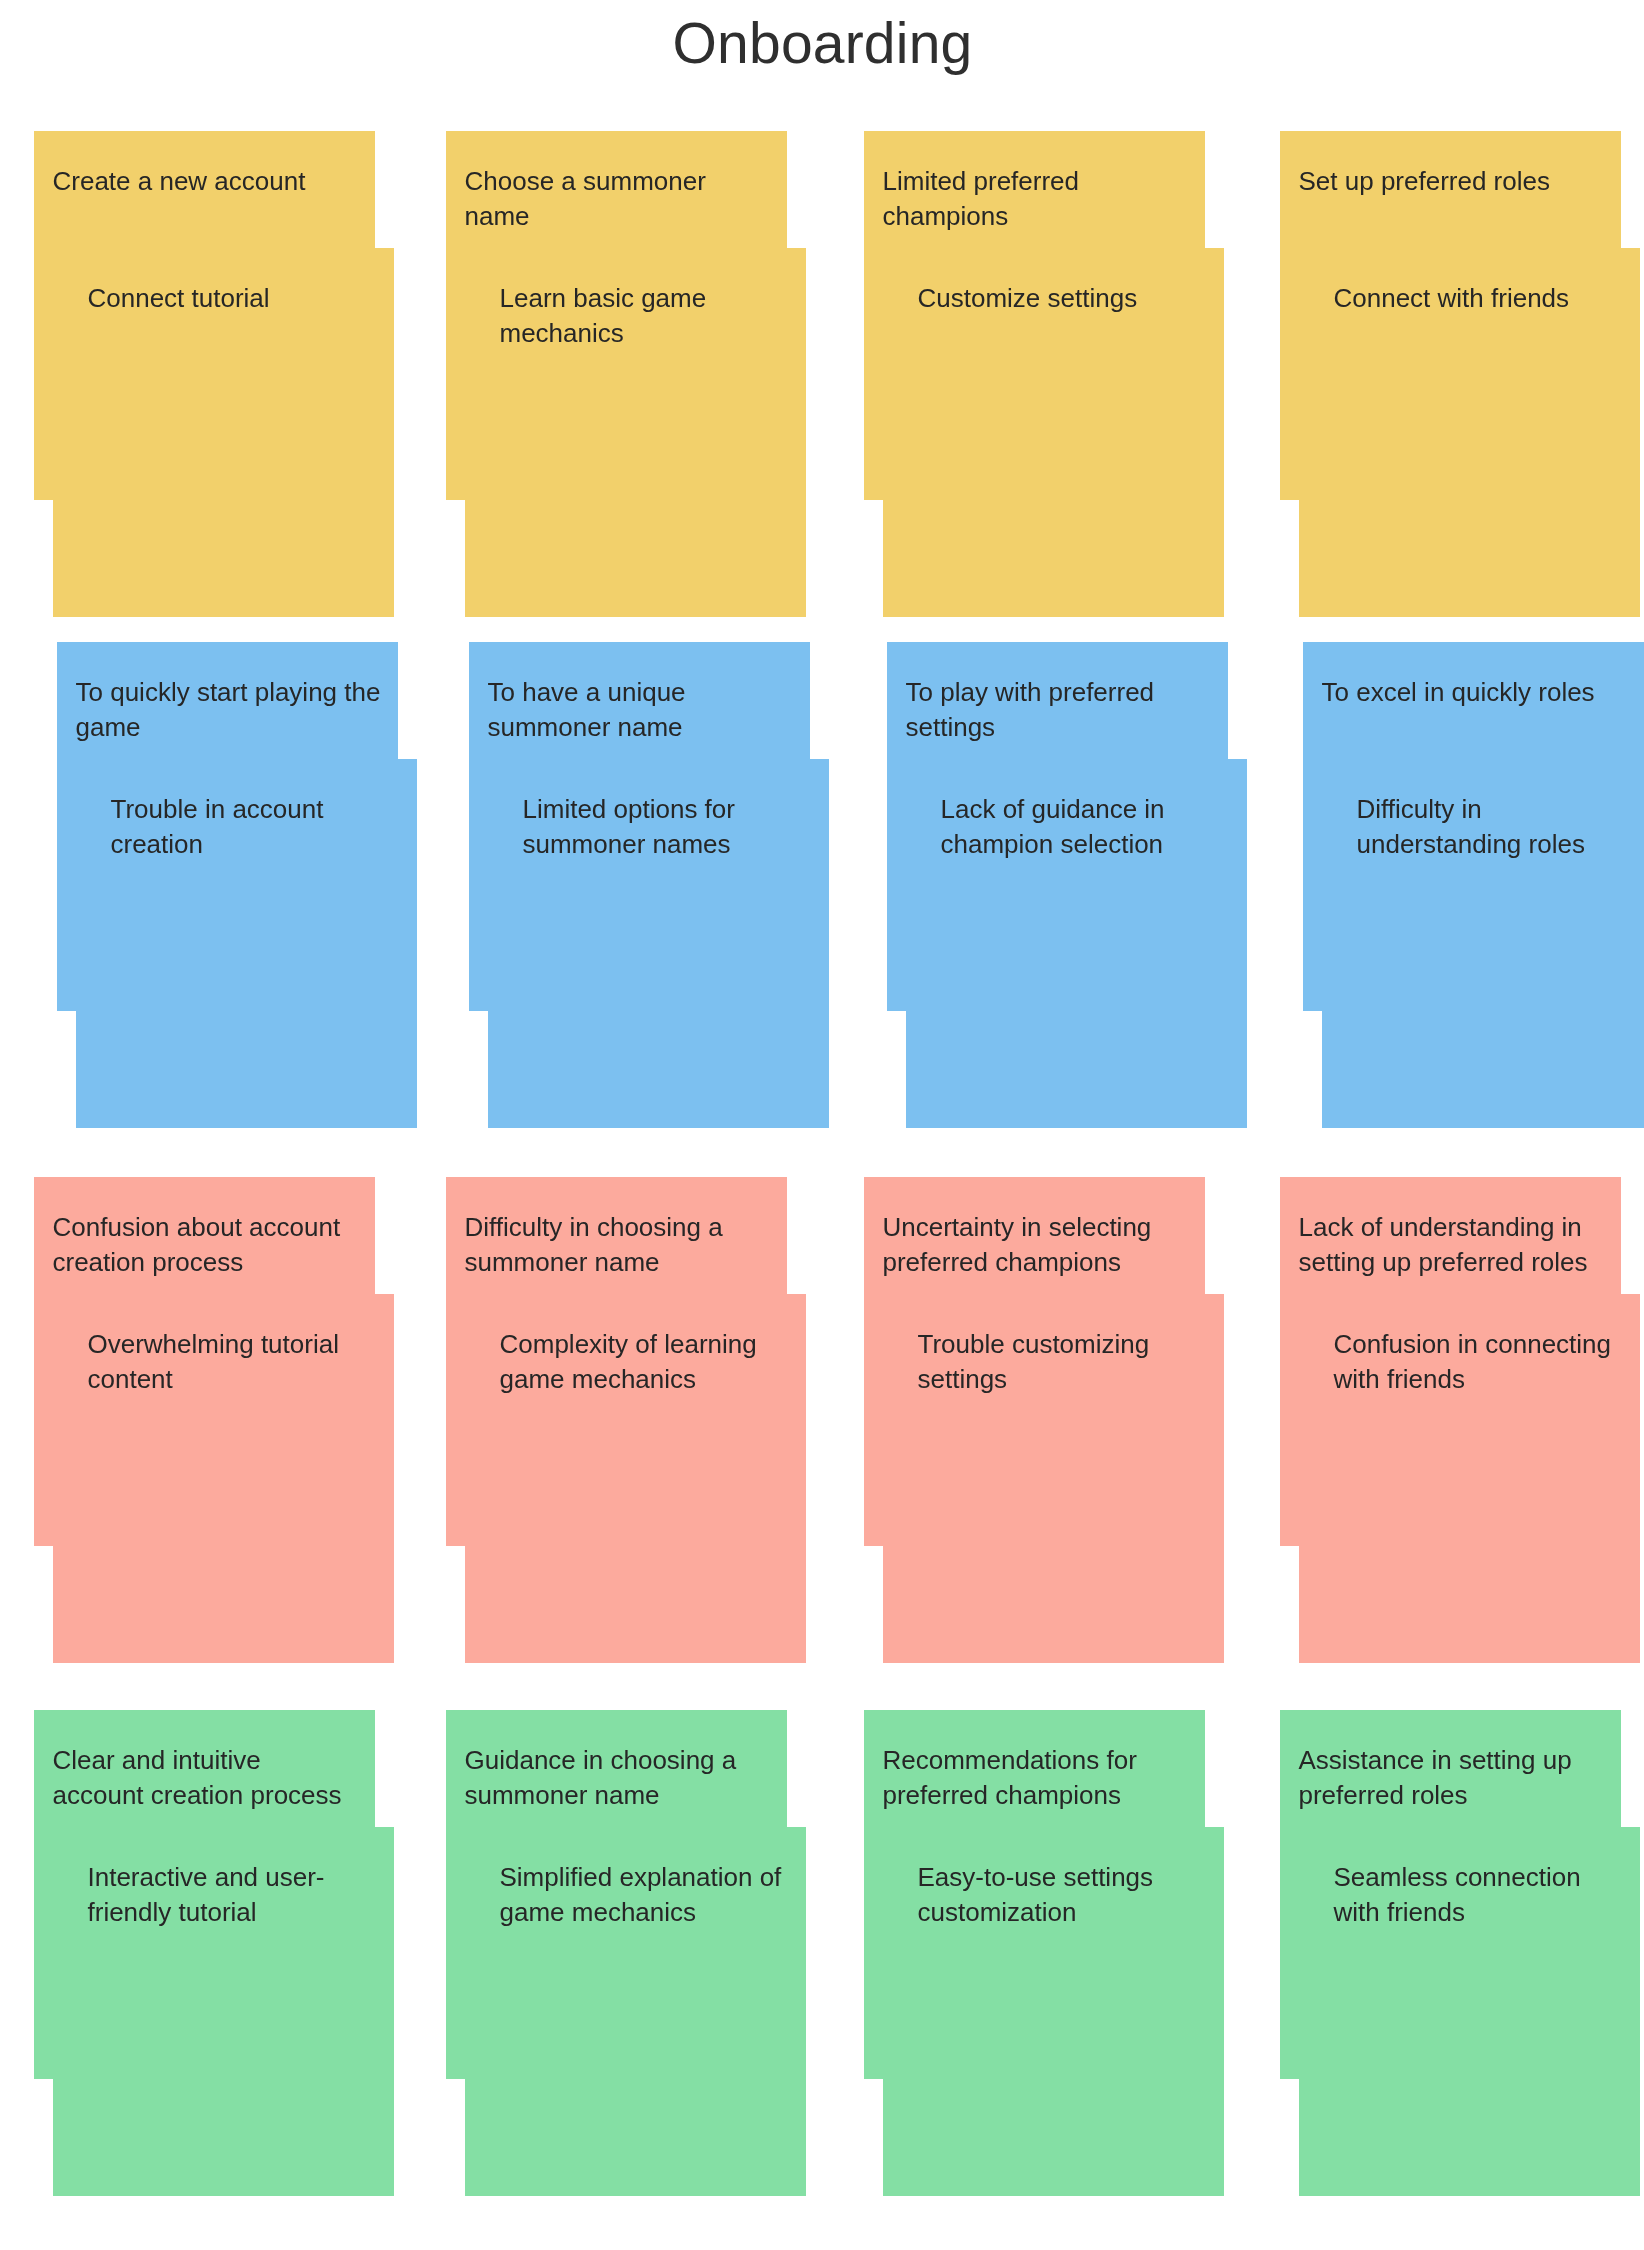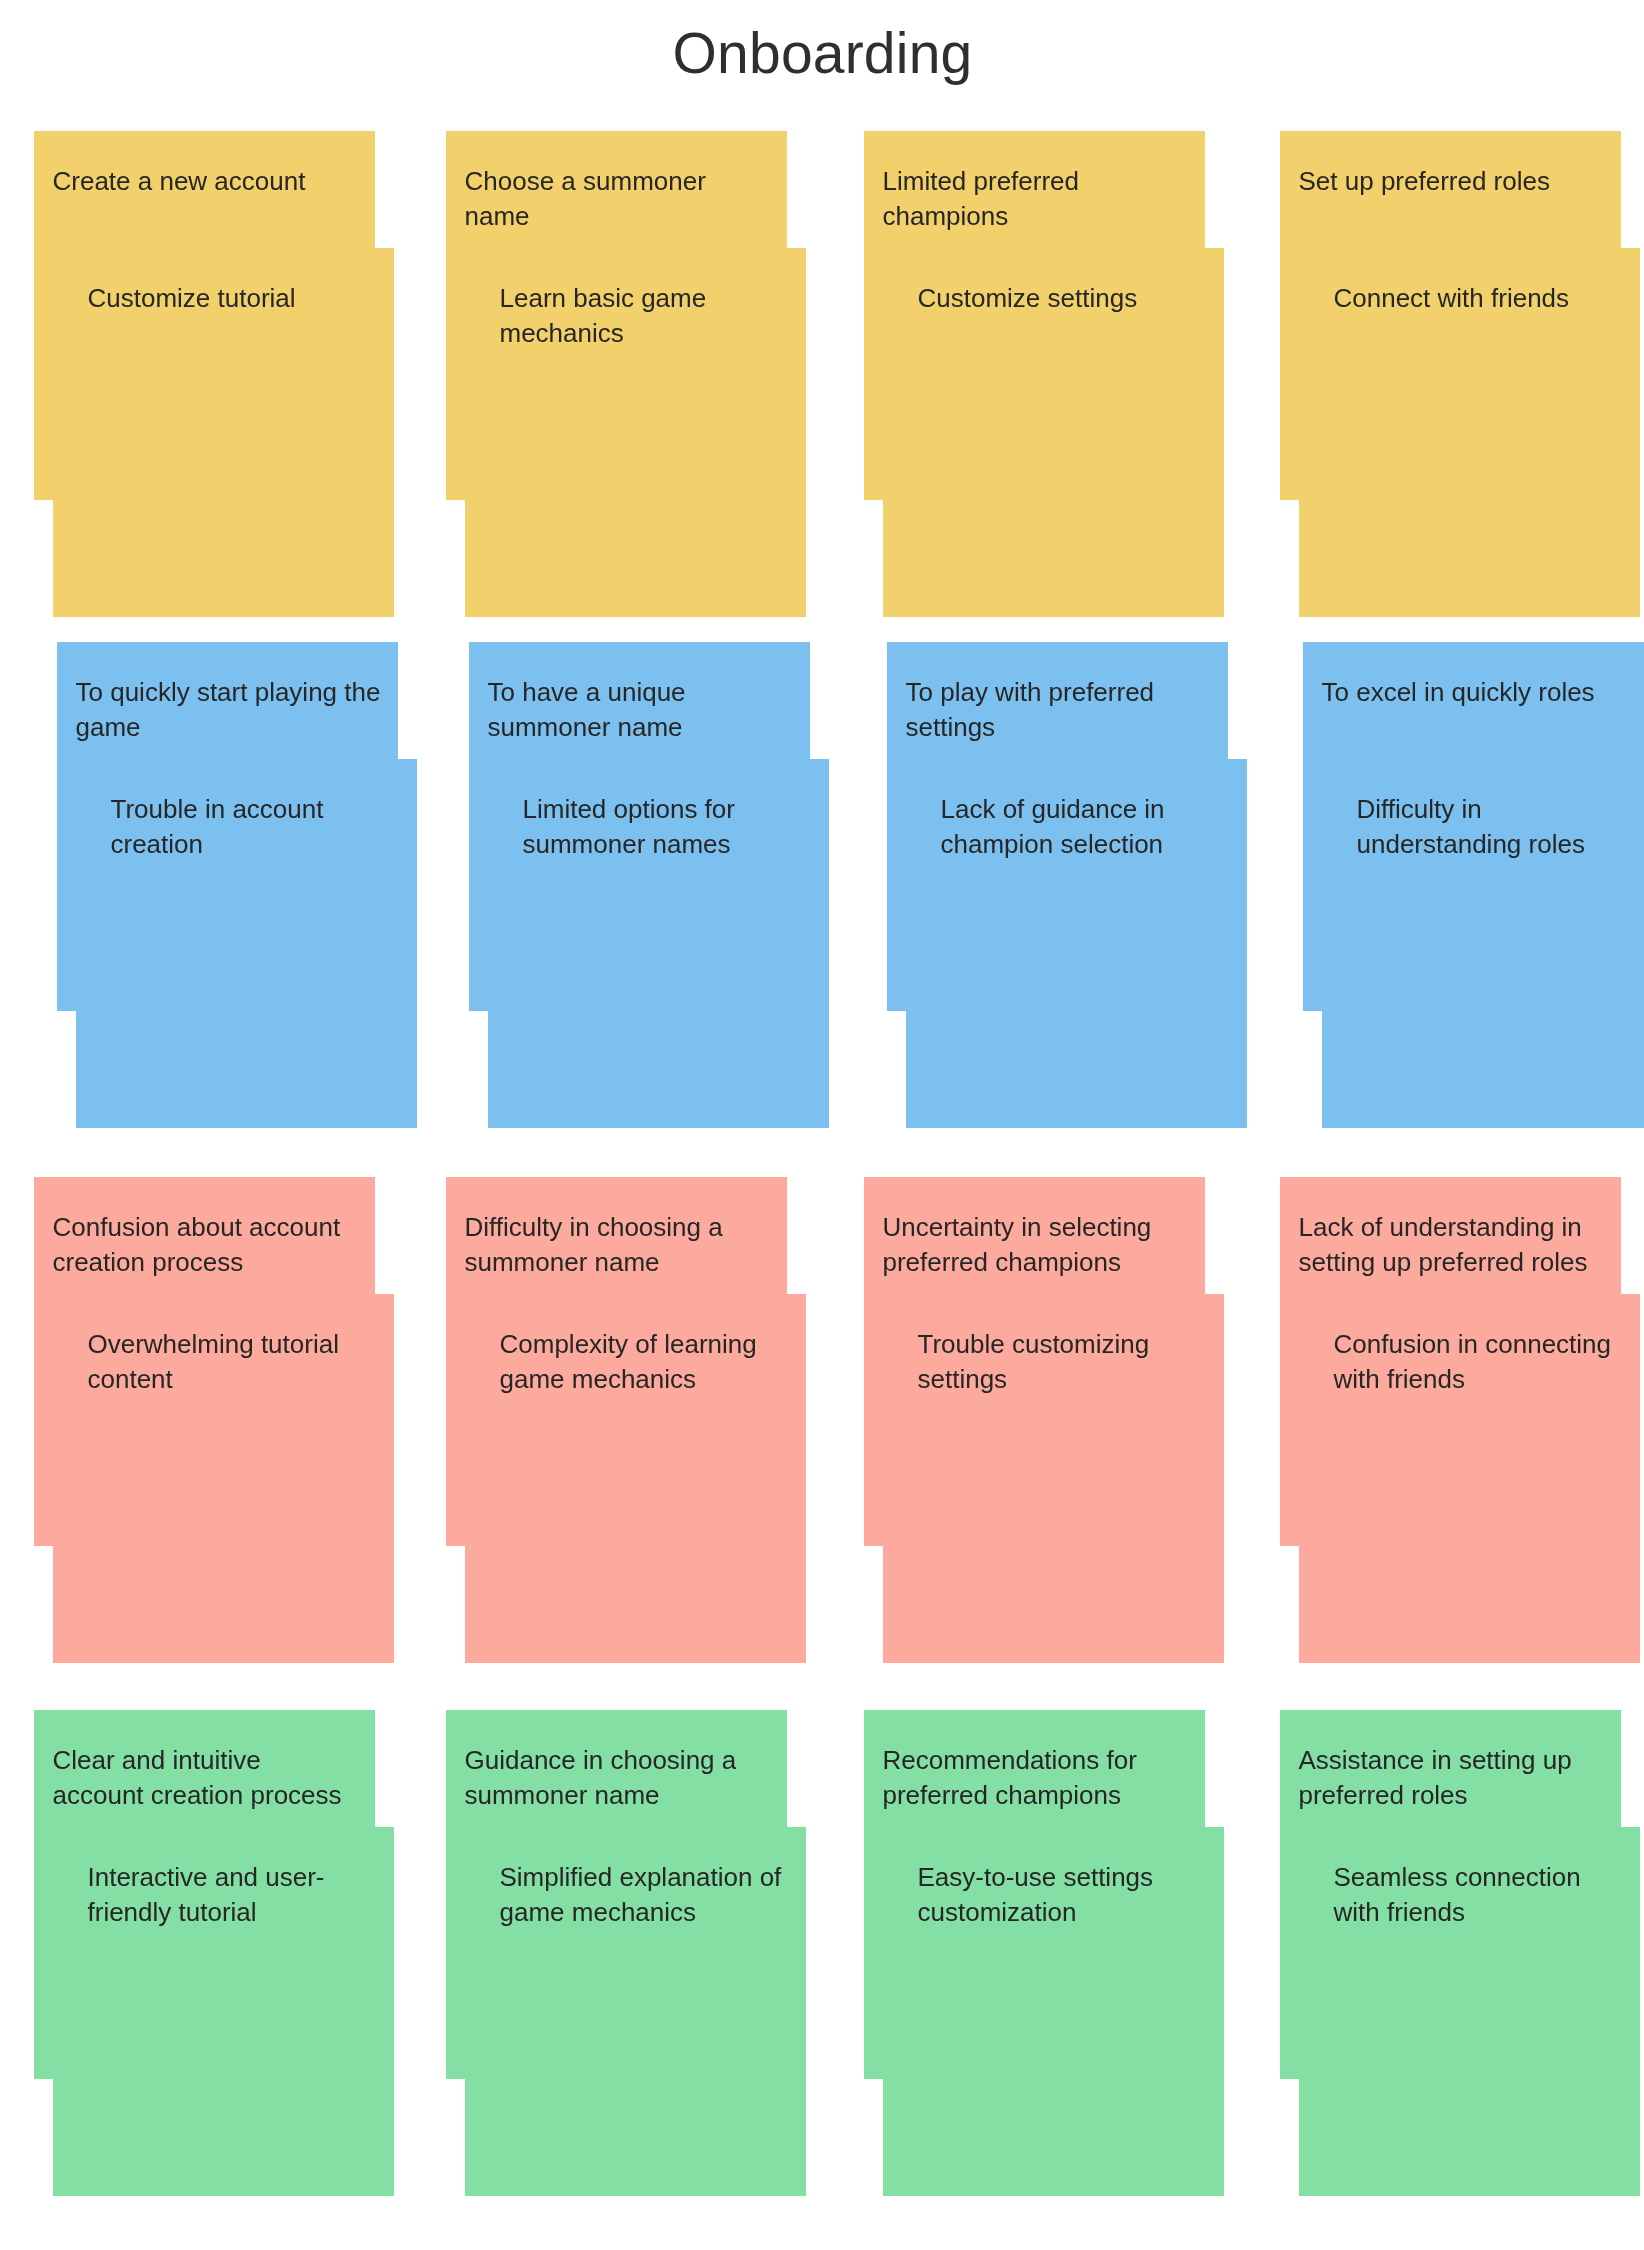--- a/index.html
+++ b/index.html
@@ -22,21 +22,21 @@
     position: absolute;
     top: 0;
     left: 0;
     width: 1645px;
     text-align: center;
     font-size: 57px;
     line-height: 1.25;
     font-weight: 400;
     letter-spacing: 0.2px;
     color: #2f2f2f;
-    padding-top: 18px;
+    padding-top: 8px;
     box-sizing: border-box;
     user-select: none;
   }
 
   
   #board {
     position: absolute;
     top: 0; left: 0;
     width: 1507px;
     height: 2250px;
@@ -94,21 +94,21 @@
 
 <div id="board-title">Onboarding</div>
 
 <div id="board">
 
   <div class="cell row-goals" style="left:34px;  top:131px;">
     <div class="card card-front">
         <span class="card-text">Create a new account</span>
       </div>
     <div class="card card-back">
-        <span class="card-text">Customize tutorial</span>
+        <span class="card-text">Connect tutorial</span>
       </div>
   </div>
   <div class="cell row-goals" style="left:446px; top:131px;">
     <div class="card card-front">
         <span class="card-text">Choose a summoner name</span>
       </div>
     <div class="card card-back">
         <span class="card-text">Learn basic game mechanics</span>
       </div>
   </div>

